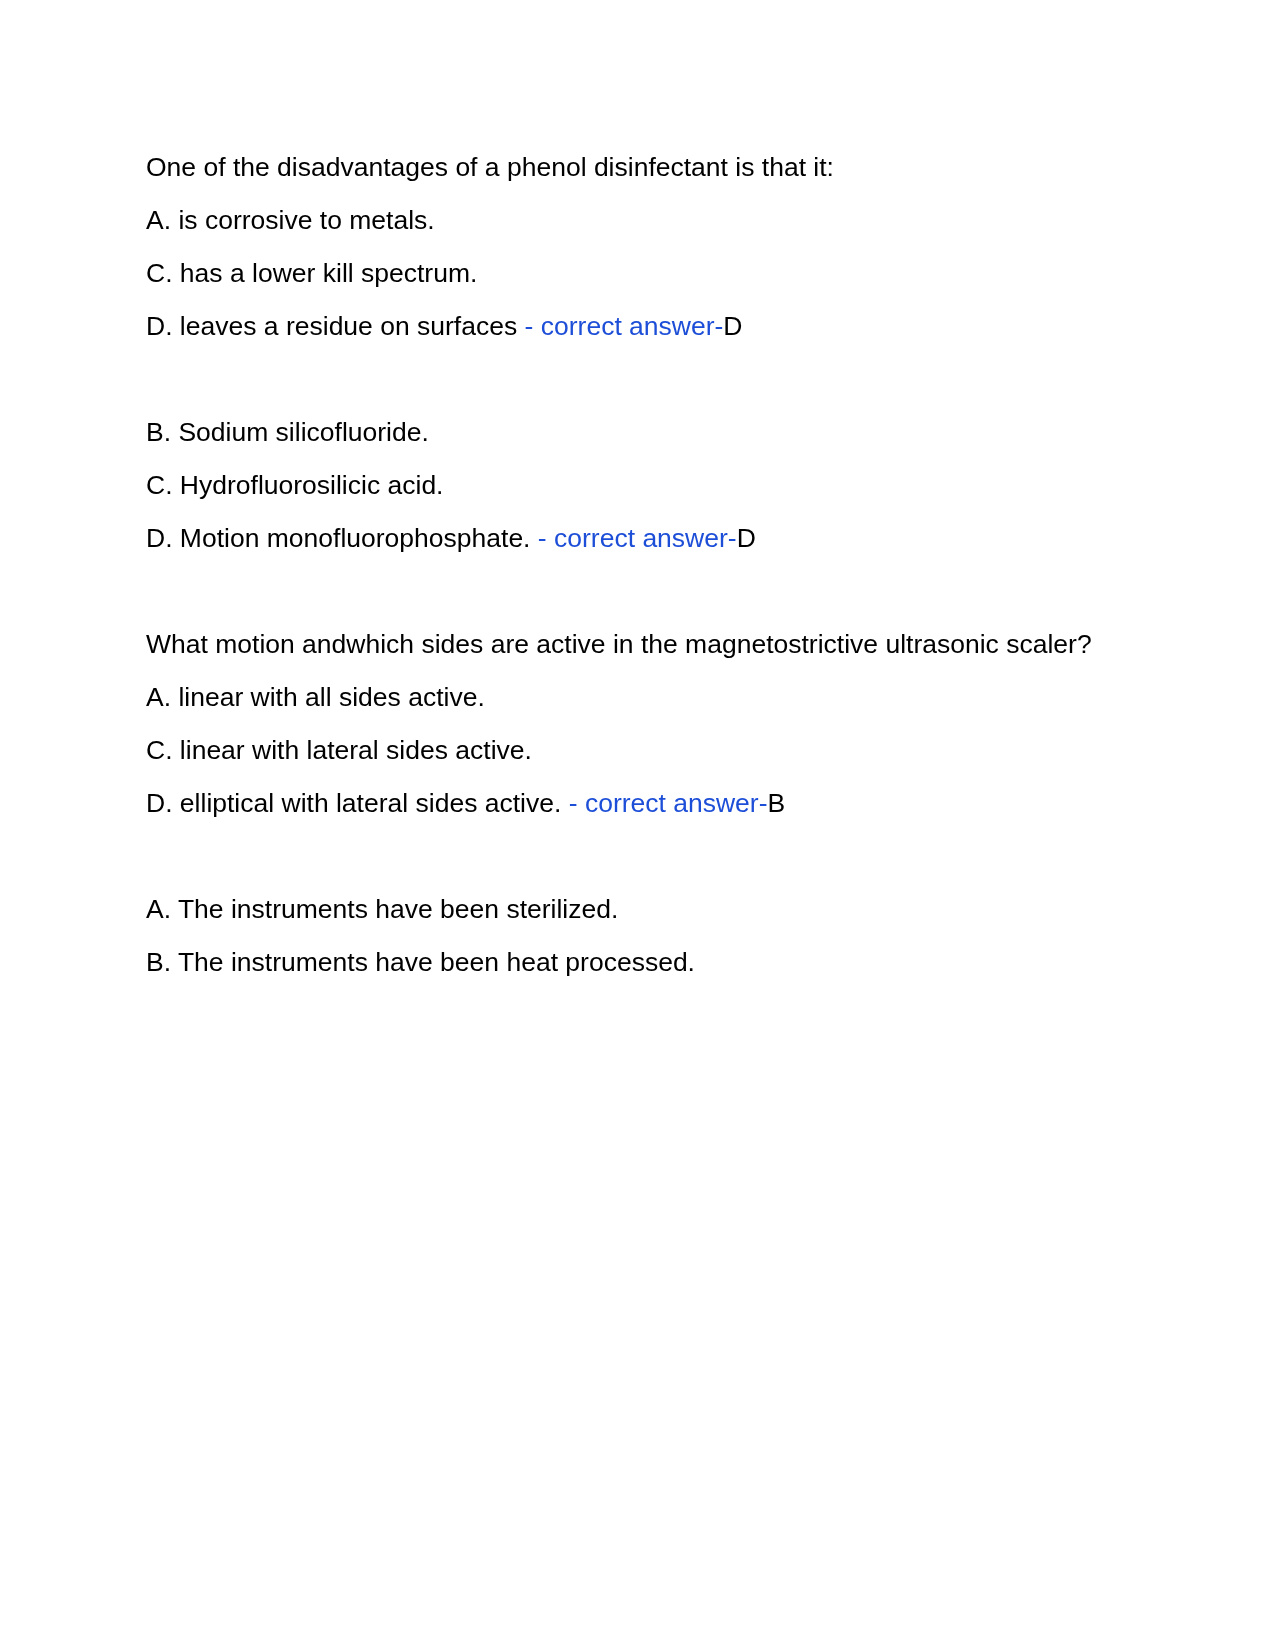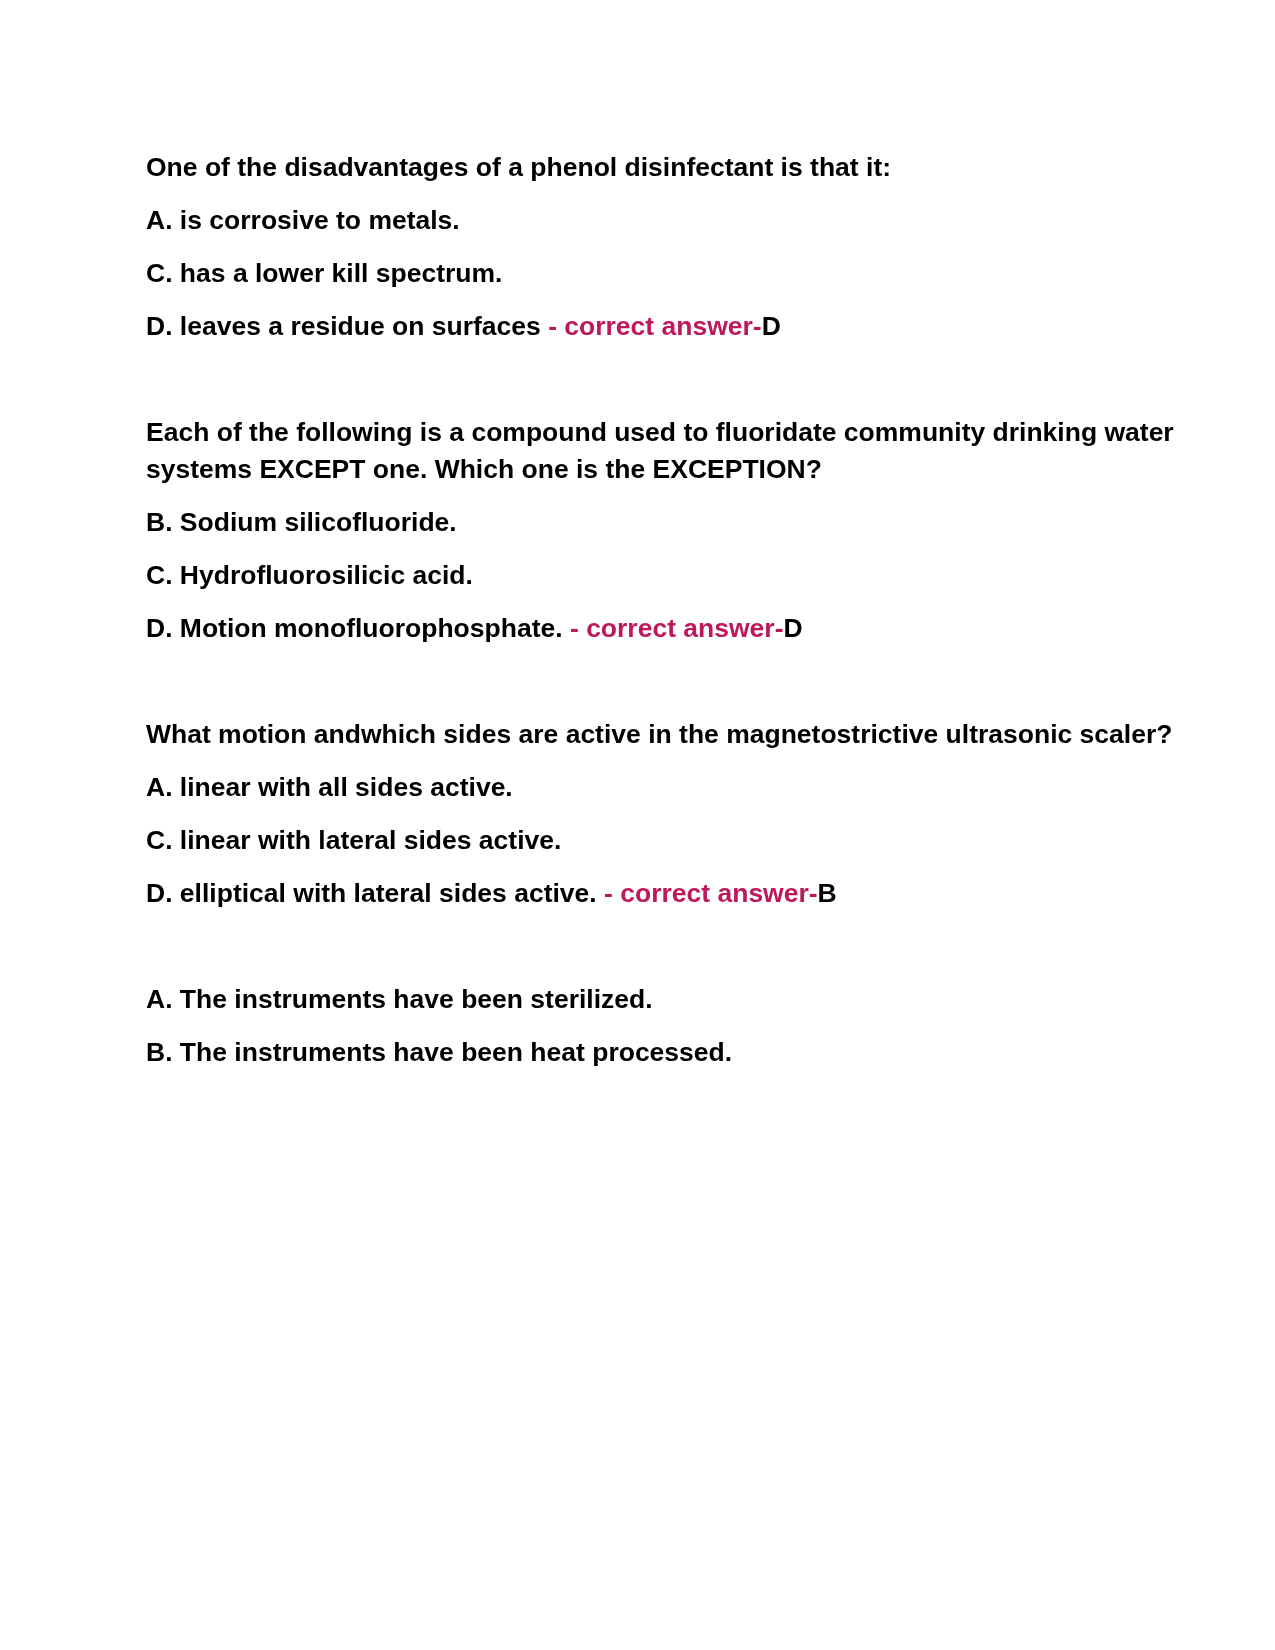--- a/index.html
+++ b/index.html
@@ -12,61 +12,56 @@
     width: 1275px;
     height: 1650px;
     background: #ffffff;
     box-sizing: border-box;
     padding: 149px 140px 0 146px;
     overflow: hidden;
     font-family: "Liberation Sans", "DejaVu Sans", sans-serif;
     font-size: 26.5px;
     line-height: 37px;
     color: #000000;
-    font-weight: bold;
   }
   .para {
     margin: 0 0 16px 0;
     padding: 0;
   }
   .pline {
     display: block;
     white-space: nowrap;
   }
   .question + .question {
     margin-top: 69px;
   }
   .answer-line {
     white-space: nowrap;
   }
   .marker {
-    color: #be185d;
+    color: #1d4ed8;
   }
 </style>
 </head>
 <body>
 
 <div class="page">
 
   <div class="question">
     <p class="para">
       <span class="pline">One of the disadvantages of a phenol disinfectant is that it:</span>
     </p>
     <p class="para pline">A. is corrosive to metals.</p>
     <p class="para pline">C. has a lower kill spectrum.</p>
     <p class="para answer-line">
       <span>D. leaves a residue on surfaces</span><span class="marker"> - correct answer-</span><span>D</span>
     </p>
   </div>
 
   <div class="question">
-    <p class="para">
-      <span class="pline">Each of the following is a compound used to fluoridate community drinking water</span>
-      <span class="pline">systems EXCEPT one. Which one is the EXCEPTION?</span>
-    </p>
     <p class="para pline">B. Sodium silicofluoride.</p>
     <p class="para pline">C. Hydrofluorosilicic acid.</p>
     <p class="para answer-line">
       <span>D. Motion monofluorophosphate.</span><span class="marker"> - correct answer-</span><span>D</span>
     </p>
   </div>
 
   <div class="question">
     <p class="para">
       <span class="pline">What motion andwhich sides are active in the magnetostrictive ultrasonic scaler?</span>

